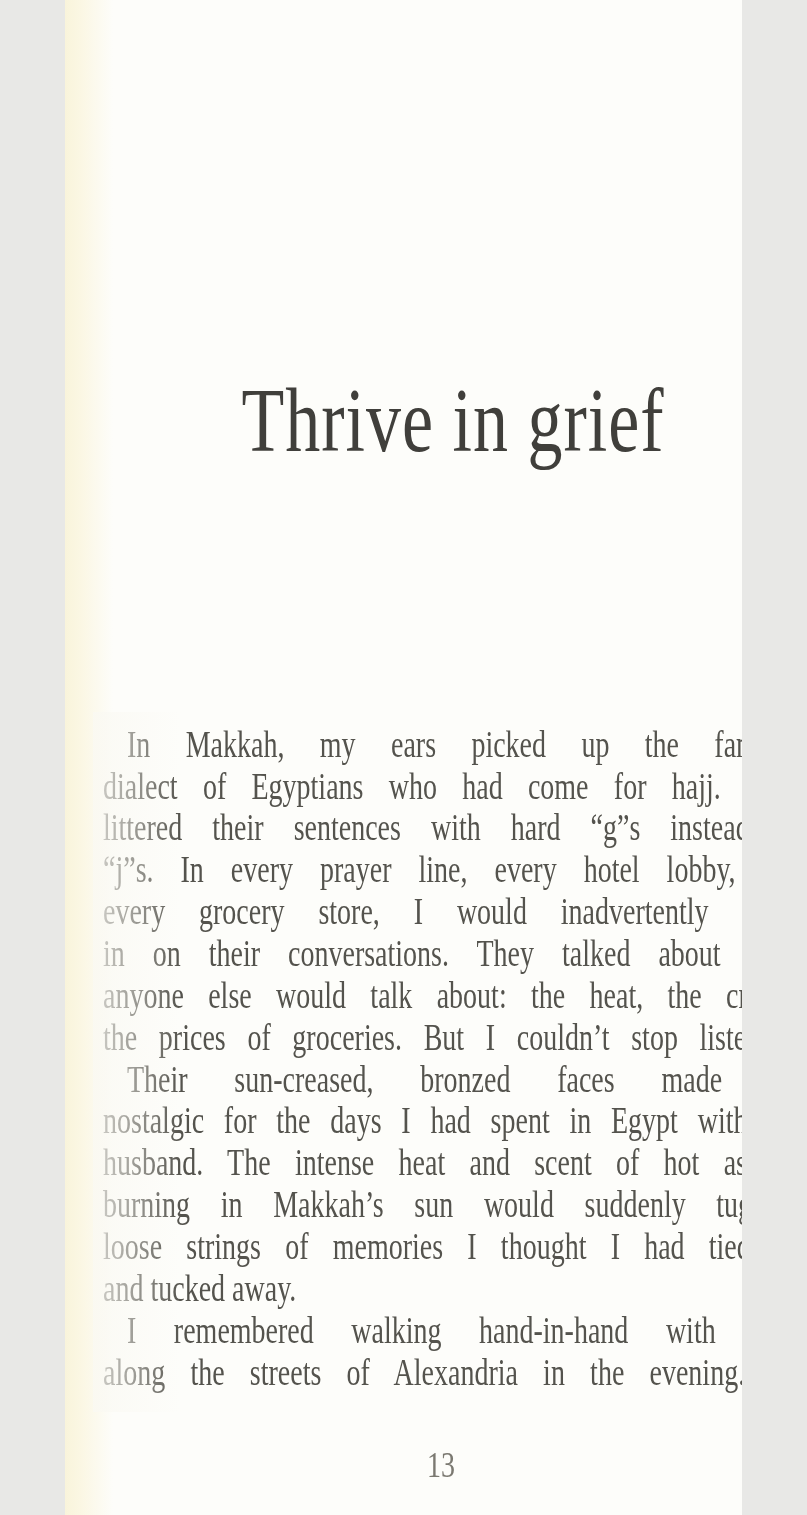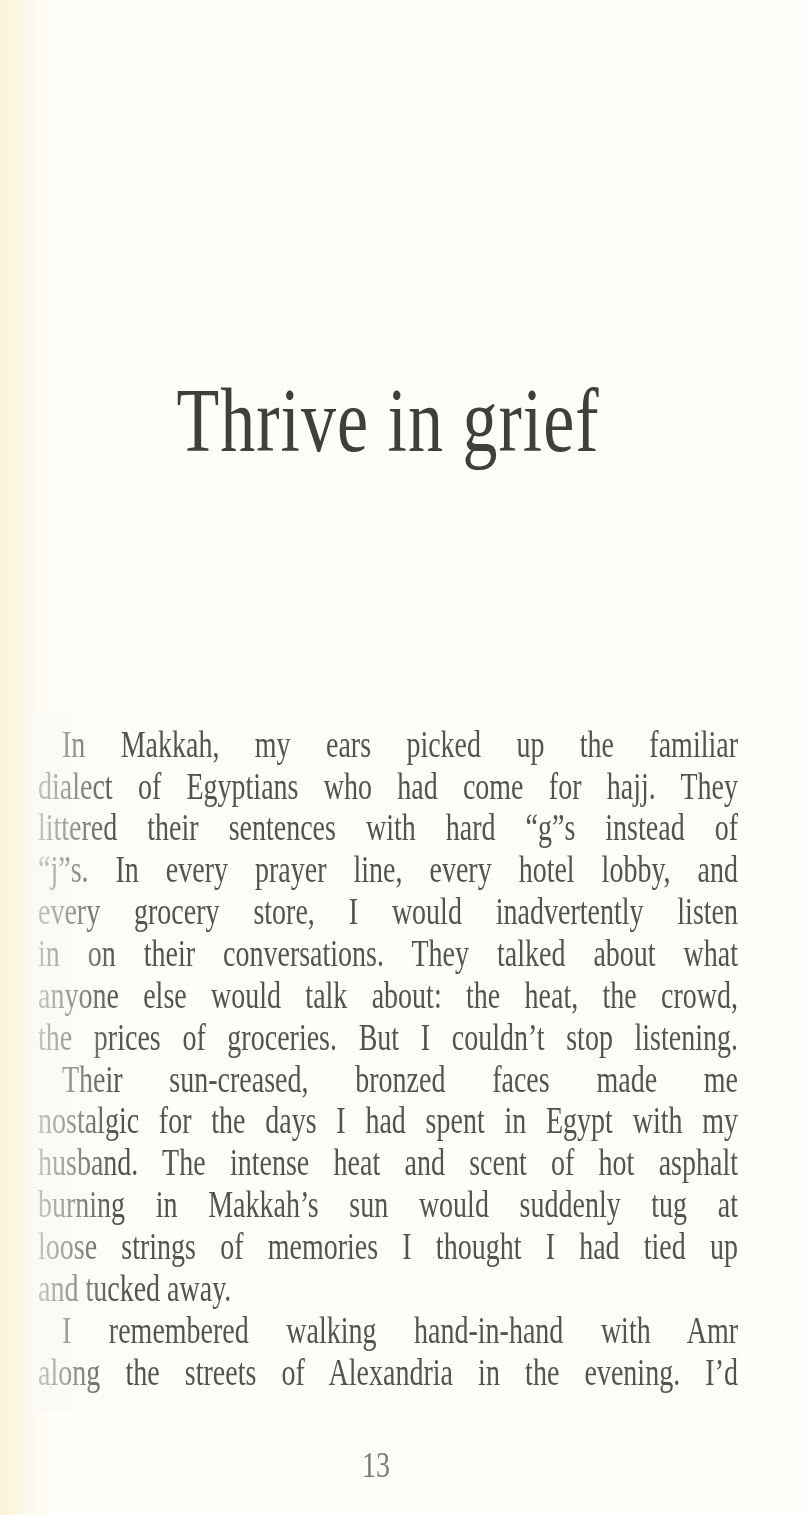--- a/index.html
+++ b/index.html
@@ -2,21 +2,21 @@
 <html><head>
 <meta charset="utf-8">
 <style>
   html, body {
     margin: 0;
     padding: 0;
     background: #e8e8e6;
   }
   .page {
     position: relative;
-    width: 807px;
+    width: 677px;
     height: 1515px;
     margin: 0 auto;
     background: #fdfdfa;
     overflow: hidden;
     font-family: "Liberation Serif", serif;
   }
   
   .edge-strip {
     position: absolute;
     left: 0; top: 0; bottom: 0;

